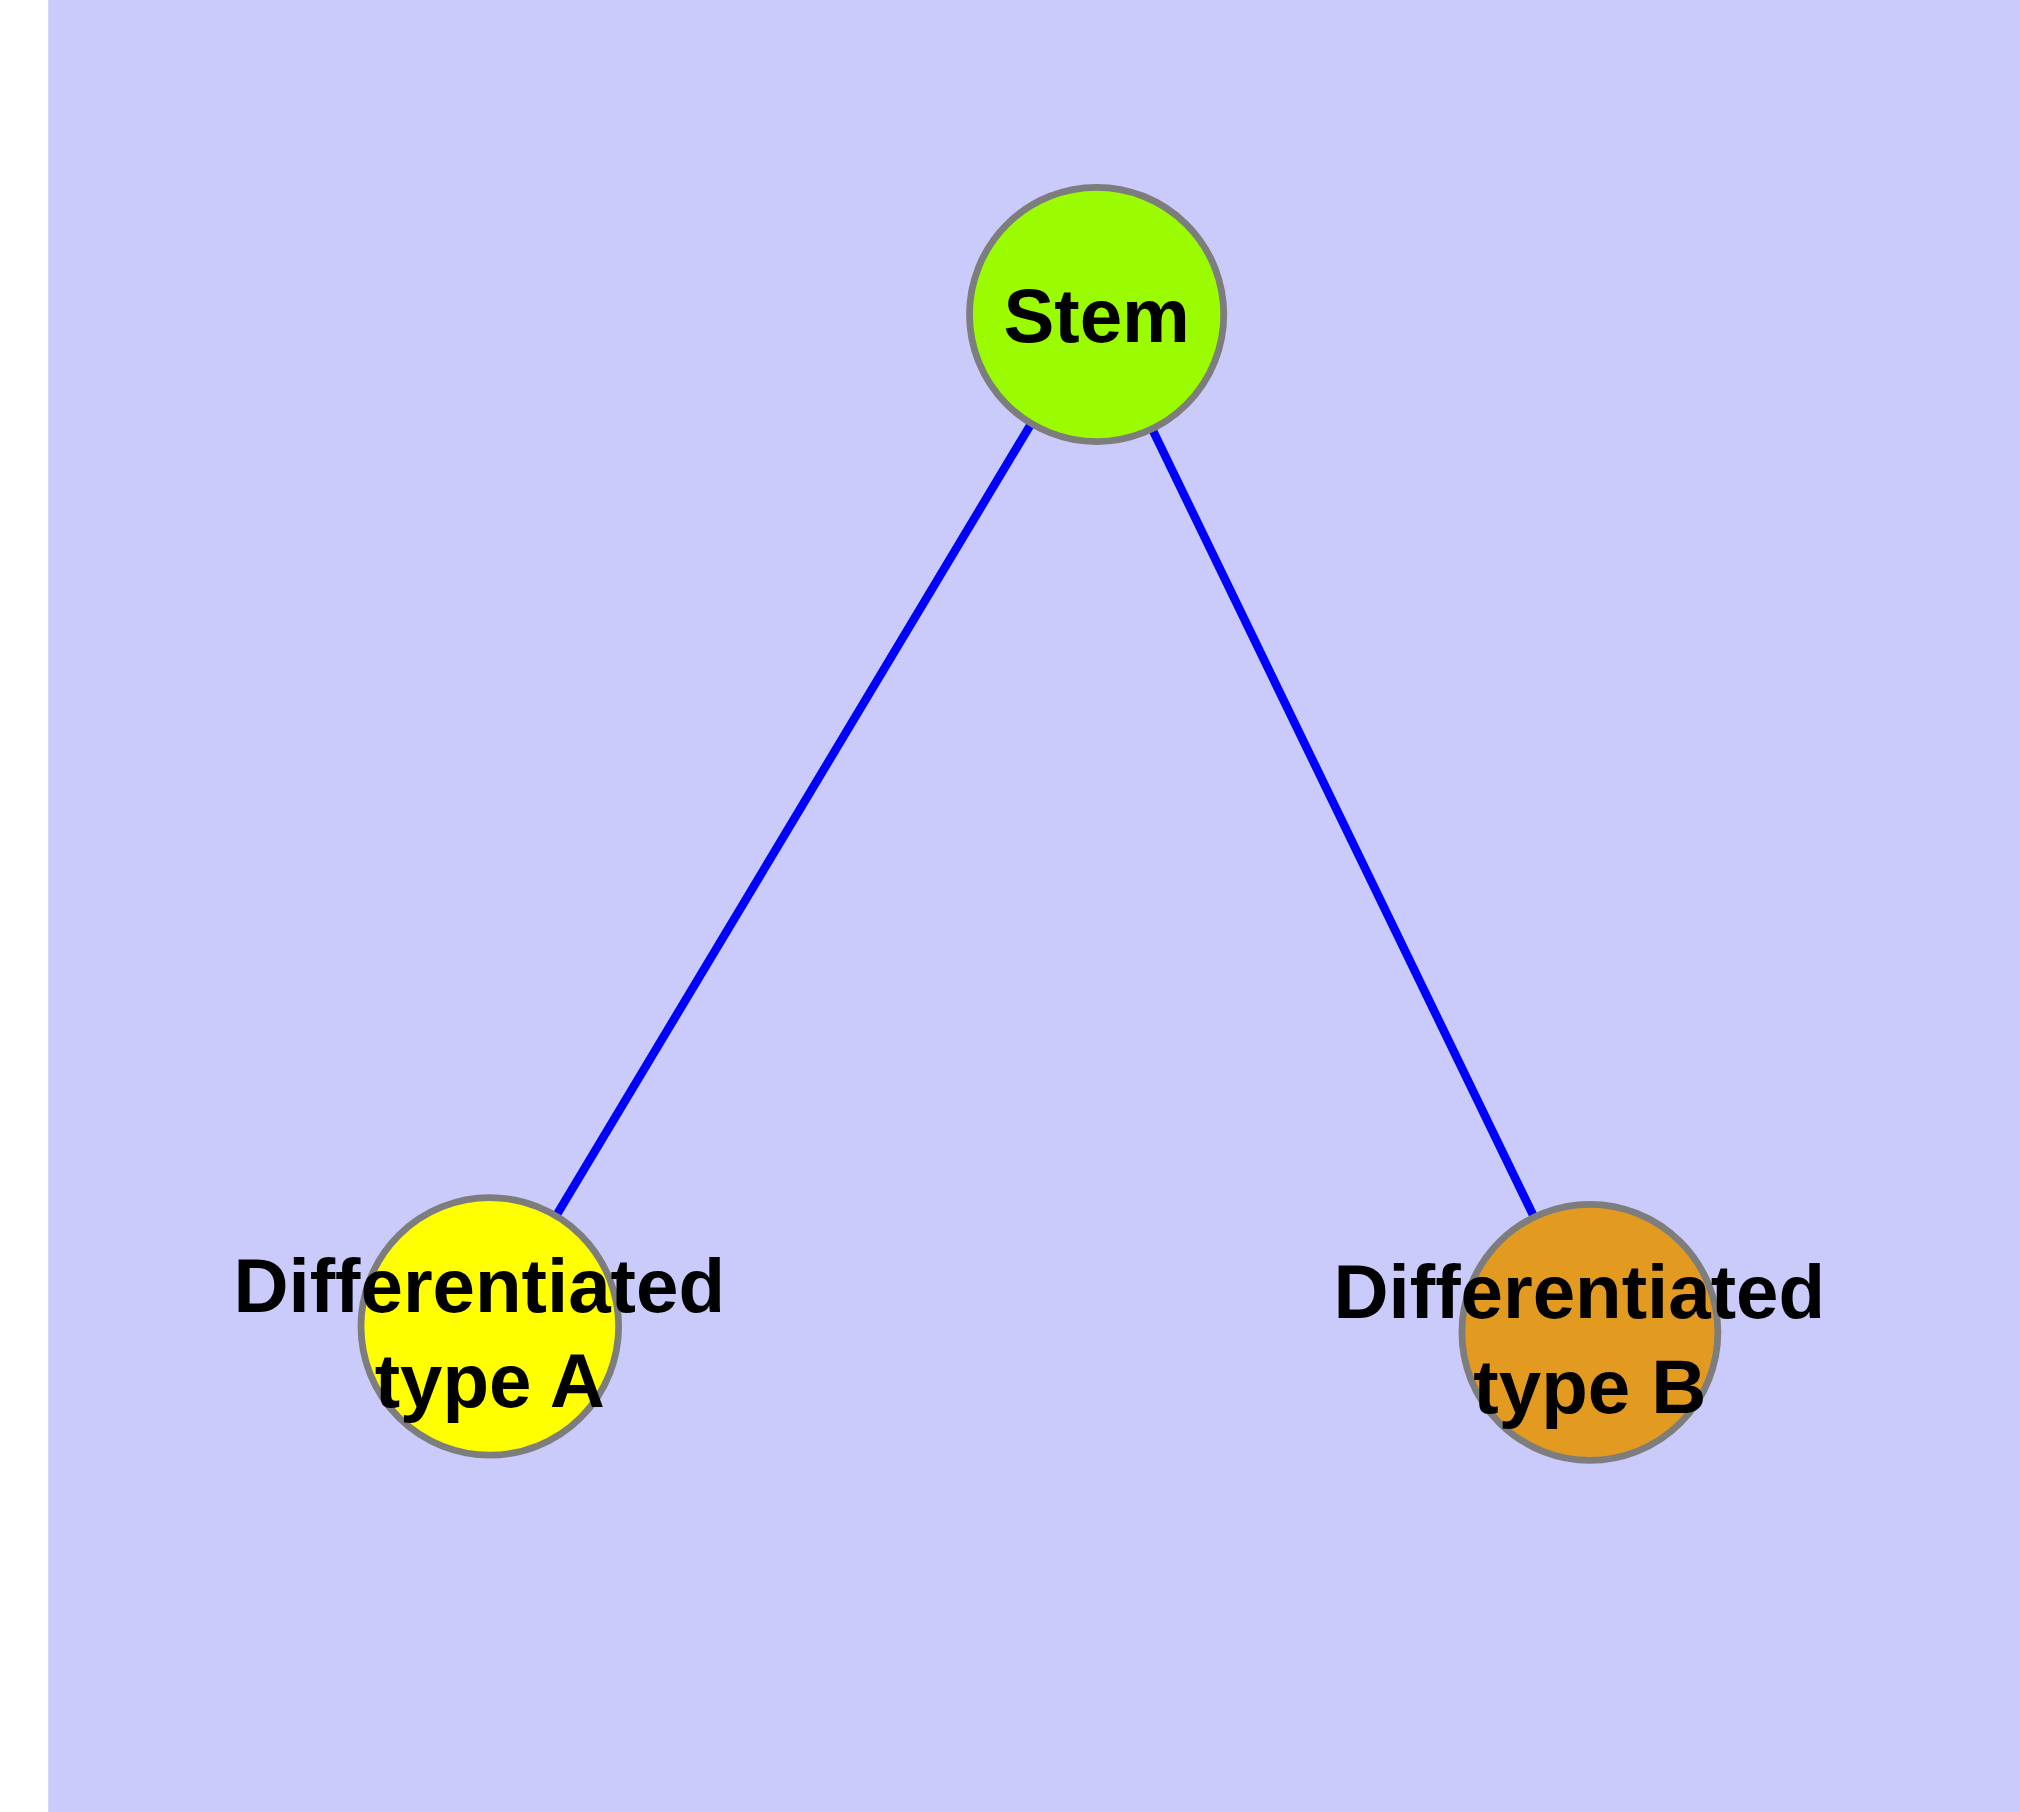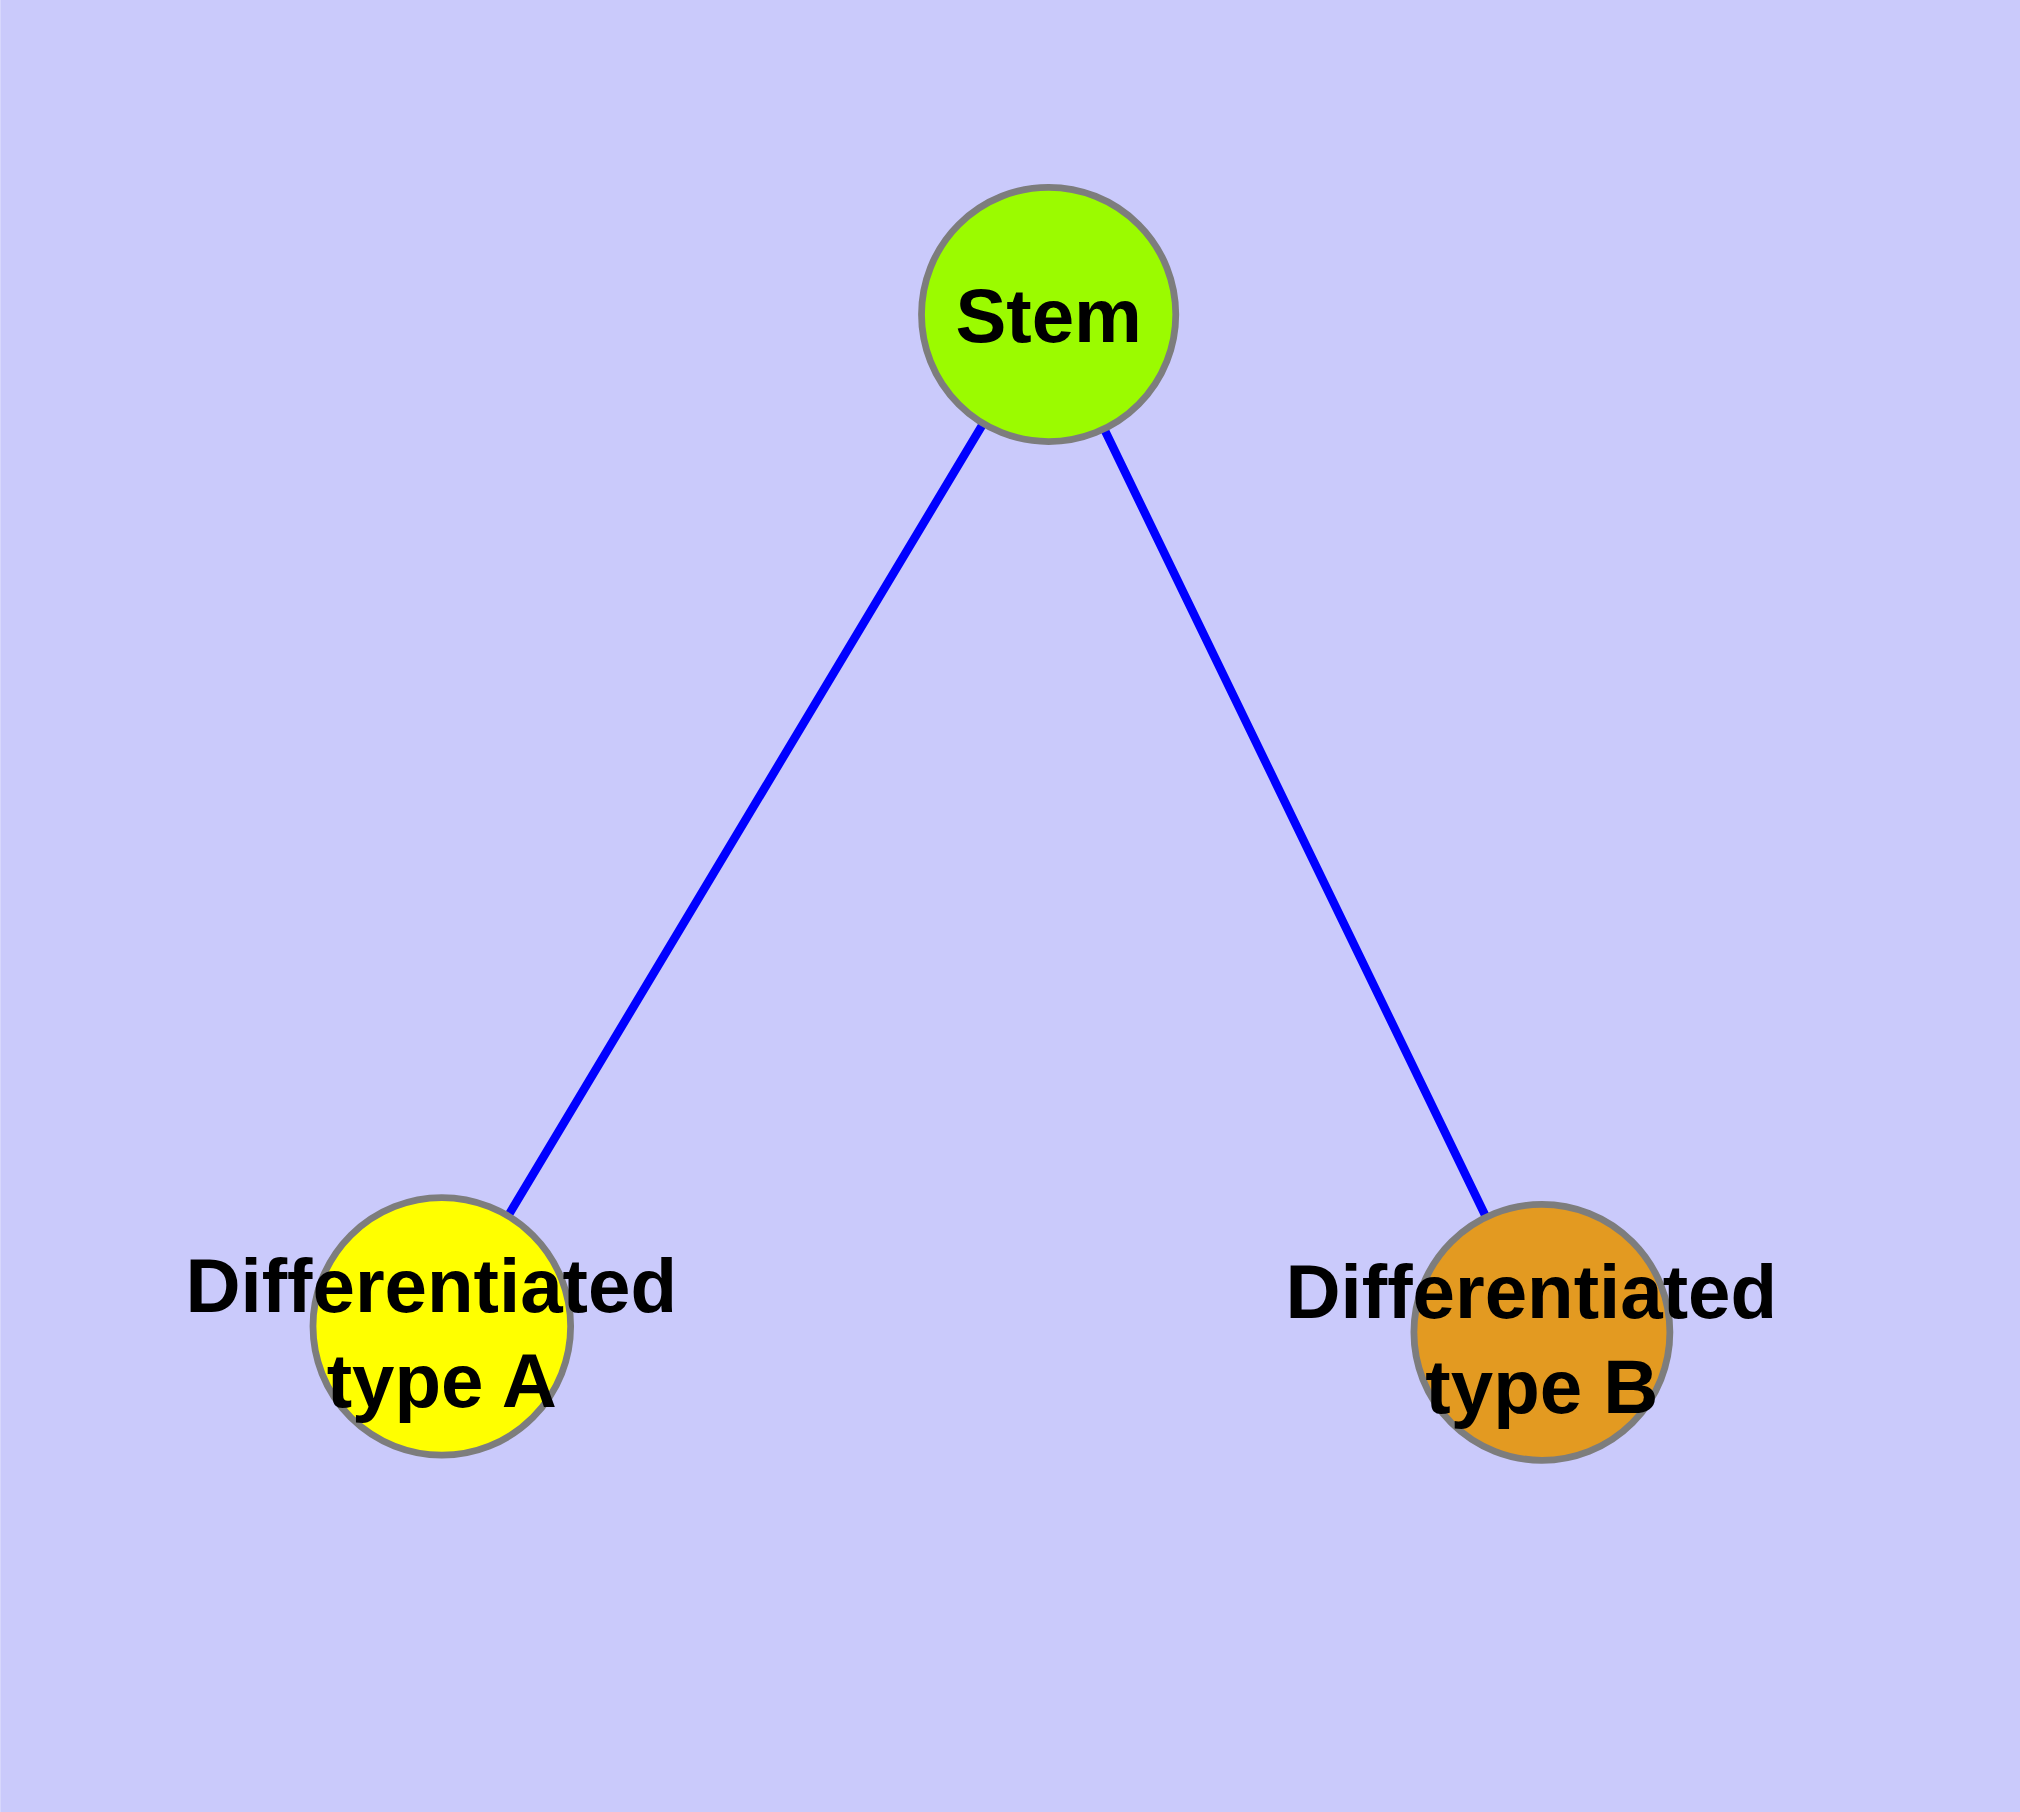--- a/index.html
+++ b/index.html
@@ -6,20 +6,21 @@
     margin: 0;
     padding: 0;
     width: 2021px;
     height: 1812px;
     overflow: hidden;
     font-family: "Liberation Sans", sans-serif;
   }
   .diagram-wrap {
     width: 1912px;
     height: 1812px;
+    margin-left: 48px;
   }
   svg {
     display: block;
   }
   .node-circle {
     stroke-width: 8px;
   }
   .edge-line {
     stroke-width: 10px;
     stroke-linecap: round;

